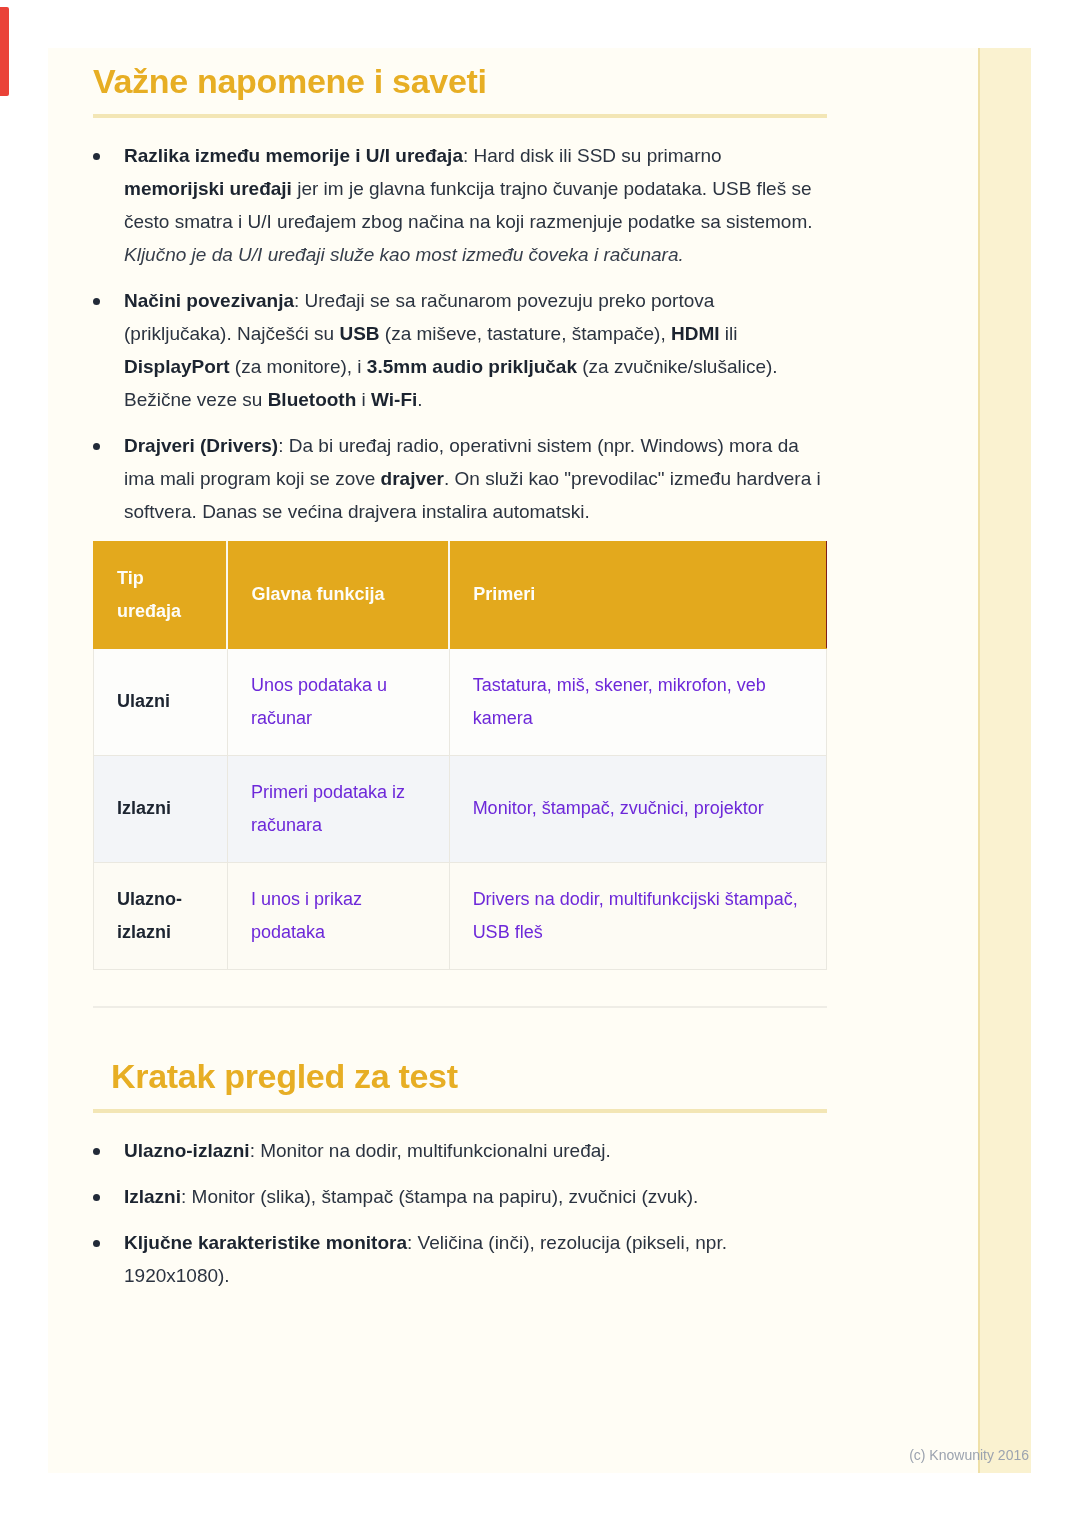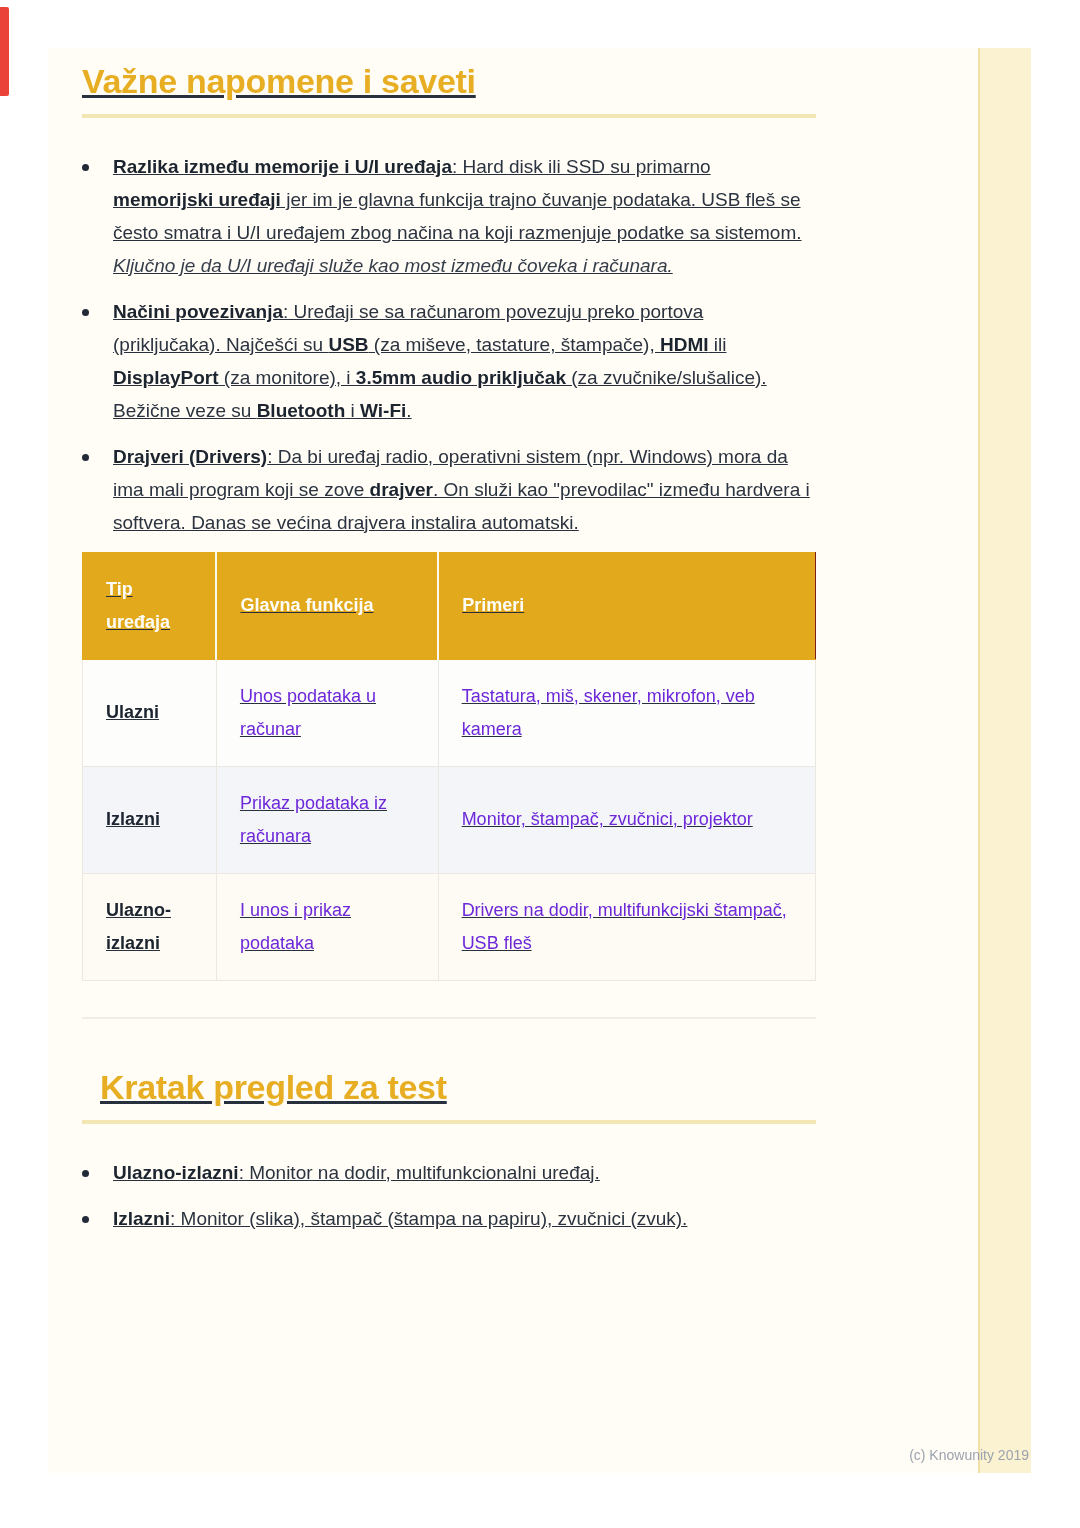--- a/index.html
+++ b/index.html
@@ -23,37 +23,36 @@
     width: 983px; height: 1425px;
     background: #fffdf5;
   }
   .stripe {
     position: absolute; right: 0; top: 0; bottom: 0;
     width: 53px;
     background: #faf2d0;
     border-left: 2px solid #efe0a8;
   }
   .content {
-    position: absolute; left: 34px; top: 0;
+    position: absolute; left: 45px; top: 0;
     width: 734px;
     padding-top: 13px;
-    text-decoration: underline;
   }
   h1.section-title {
     font-size: 34px; font-weight: bold;
     letter-spacing: -0.3px;
     line-height: 1.2;
     color: #e7ae24;
   }
   .rule {
     height: 4px; width: 100%;
     background: #f3e6b5;
     margin-top: 12px;
   }
-  ul.bullets { list-style: none; margin-top: 32px; }
+  ul.bullets { list-style: none; margin-top: 21px; }
   ul.bullets li {
     display: flex;
     margin-bottom: 13px;
   }
   .dot {
     flex: 0 0 7px;
     width: 7px; height: 7px;
     border-radius: 50%;
     background: #222a38;
     margin-top: 14px;
@@ -156,21 +155,21 @@
       </thead>
       <tbody id="table-body">
   <tr>
     <th>Ulazni</th>
     <td>Unos podataka u računar</td>
     <td>Tastatura, miš, skener, mikrofon, veb kamera</td>
   </tr>
 
   <tr>
     <th>Izlazni</th>
-    <td>Prikaz podataka iz računara</td>
+    <td>Primeri podataka iz računara</td>
     <td>Monitor, štampač, zvučnici, projektor</td>
   </tr>
 
   <tr>
     <th>Ulazno-izlazni</th>
     <td>I unos i prikaz podataka</td>
     <td>Drivers na dodir, multifunkcijski štampač, USB fleš</td>
   </tr>
 </tbody>
     </table>
@@ -186,18 +185,22 @@
   <li>
     <span class="dot"></span>
     <p class="bullet-text"><span class="bold">Ulazno-izlazni</span><span>: Monitor na dodir, multifunkcionalni uređaj.</span></p>
   </li>
 
   <li>
     <span class="dot"></span>
     <p class="bullet-text"><span class="bold">Izlazni</span><span>: Monitor (slika), štampač (štampa na papiru), zvučnici (zvuk).</span></p>
   </li>
 
+  <li>
+    <span class="dot"></span>
+    <p class="bullet-text"><span class="bold">Ključne karakteristike monitora</span><span>: Veličina (inči), rezolucija (pikseli, npr. 1920x1080).</span></p>
+  </li>
 </ul>
 
   </div>
 
-  <div class="footer">(c) Knowunity 2019</div>
+  <div class="footer">(c) Knowunity 2016</div>
 </div>
 
 </body></html>

